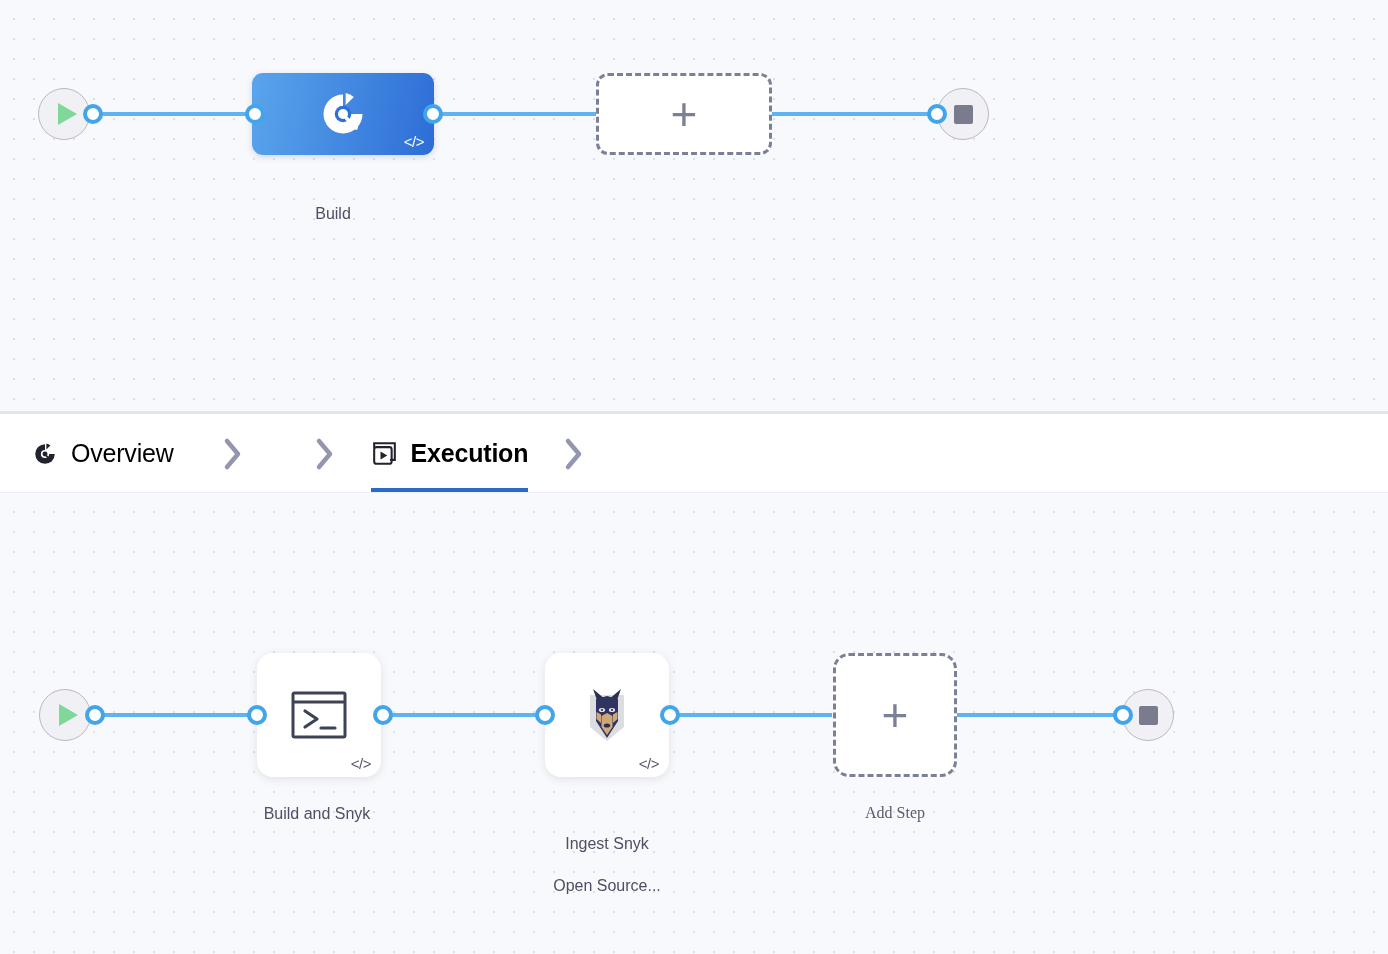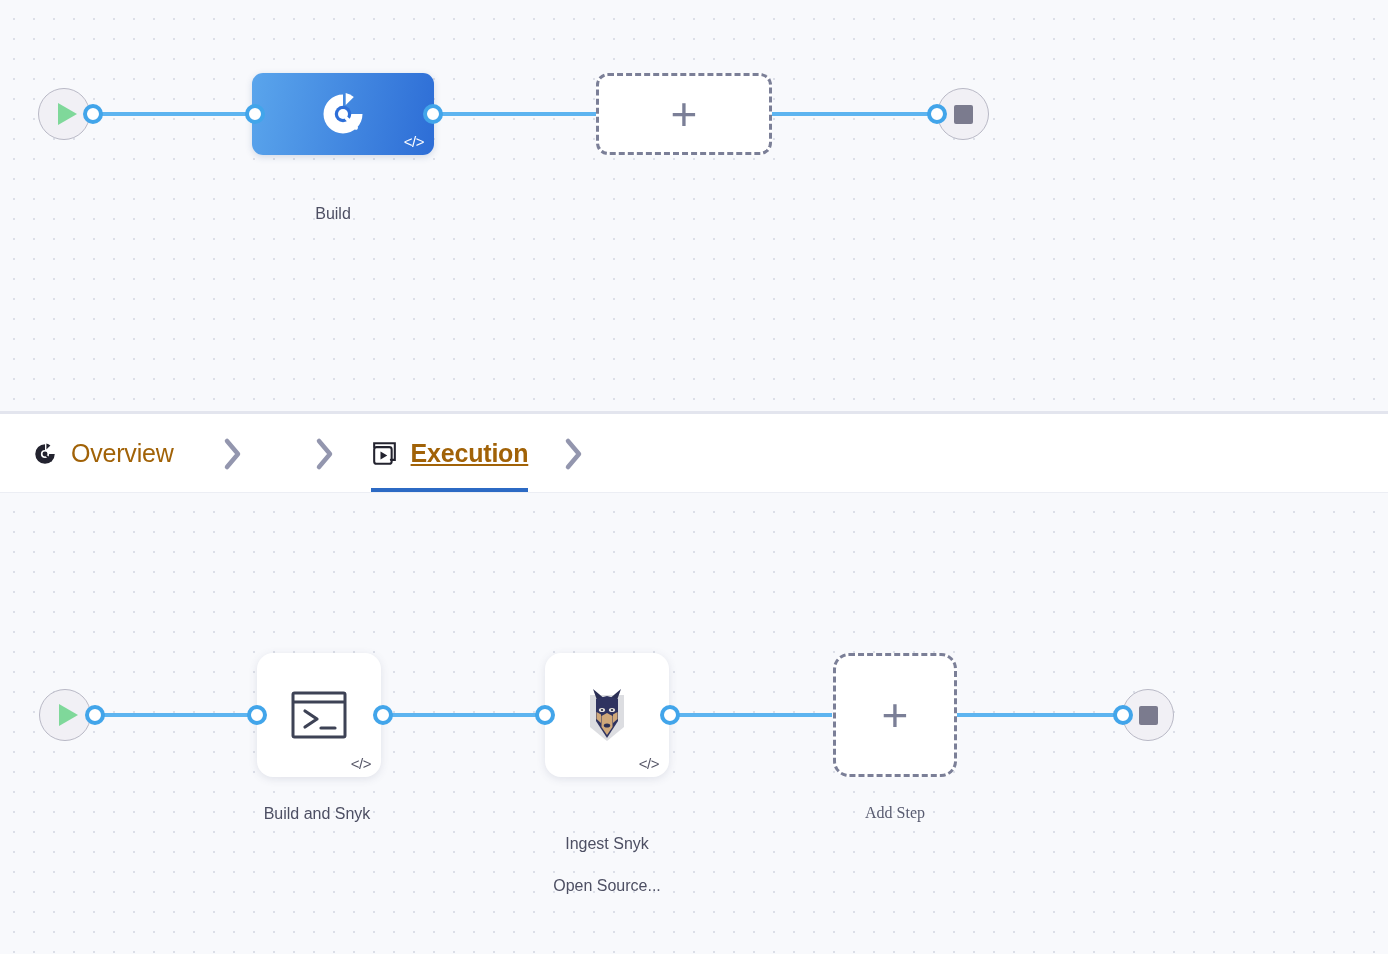--- a/index.html
+++ b/index.html
@@ -66,24 +66,24 @@
     display: flex;
     align-items: center;
     gap: 13px;
     height: 79px;
     position: relative;
     cursor: pointer;
     white-space: nowrap;
   }
   .tab-label {
     font-size: 25px;
-    color: #a16207;
+    color: #000000;
     letter-spacing: -0.2px;
   }
-  .tab.active .tab-label { font-weight: bold; text-decoration: underline; }
+  .tab.active .tab-label { font-weight: bold; }
   .tab.active .tab-underline {
     position: absolute;
     left: 0; bottom: 0;
     height: 5px;
     width: 100%;
     background: #2c6ac4;
   }
   .tab-icon { display: flex; align-items: center; justify-content: center; }
 
   .chev {

